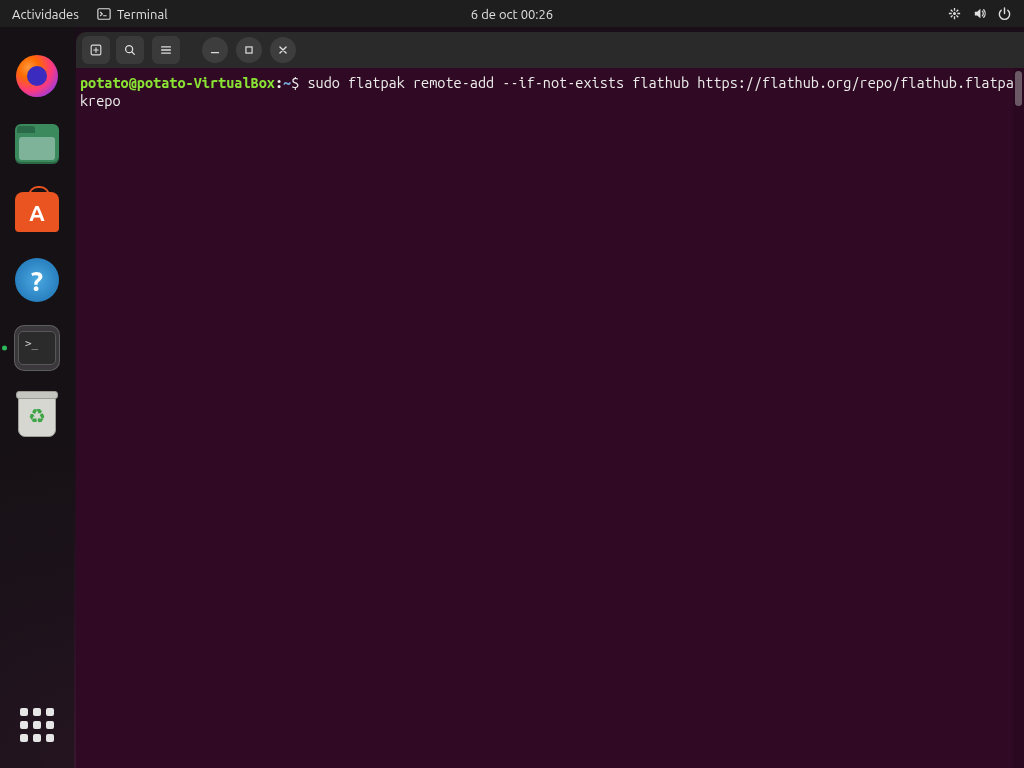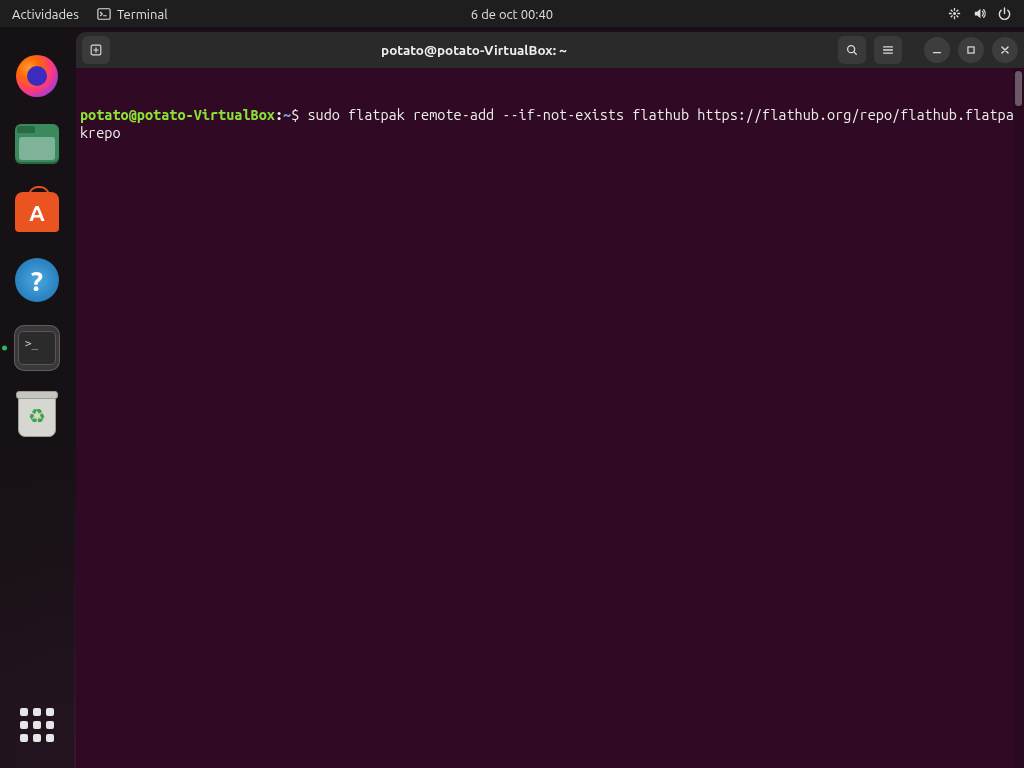--- a/index.html
+++ b/index.html
@@ -46,21 +46,21 @@
     
     .window { position:absolute; top:32px; left:76px; right:0; bottom:0; background:#300a24; border-radius:10px 0 0 0; overflow:hidden; display:flex; flex-direction:column; z-index:4; }
     .titlebar { height:36px; background:#2a2a2a; display:flex; align-items:center; padding:0 6px; gap:6px; }
     .titlebar .tb-left, .titlebar .tb-right { display:flex; align-items:center; gap:8px; }
     .titlebar .tb-title { flex:1; text-align:center; color:#efefef; font-size:13.5px; font-weight:600; }
     .tb-btn { width:28px; height:28px; border-radius:6px; background:#3a3a3a; display:flex; align-items:center; justify-content:center; cursor:pointer; }
     .tb-btn svg{ width:14px; height:14px; fill:#dcdcdc; stroke:#dcdcdc; }
     .tb-btn.round{ width:26px; height:26px; border-radius:50%; background:#3d3d3d; }
     .tb-btn.round.close{ }
     
-    .terminal-body { flex:1; padding:6px 4px 4px 4px; font-family: "Ubuntu Mono","DejaVu Sans Mono",monospace; font-size:14.5px; line-height:18px; color:#eeeeec; overflow-wrap:anywhere; position:relative;margin-top:32px; }
+    .terminal-body { flex:1; padding:6px 4px 4px 4px; font-family: "Ubuntu Mono","DejaVu Sans Mono",monospace; font-size:14.5px; line-height:18px; color:#eeeeec; overflow-wrap:anywhere; position:relative; }
     .terminal-line { white-space: pre-wrap; word-break: break-all; }
     .prompt-user { color:#8ae234; font-weight:bold; }
     .prompt-colon { color:#eeeeec; font-weight:bold; }
     .prompt-path { color:#729fcf; font-weight:bold; }
     .prompt-sym { color:#eeeeec; }
     .scrollbar { position:absolute; right:0; top:36px; bottom:0; width:11px; background:#2a0820; }
     .scrollbar-thumb{ position:absolute; left:2px; right:2px; top:3px; height:35px; background:#6b5a66; border-radius:4px; }
   </style>
 </head>
 <body>
@@ -71,21 +71,21 @@
   <div class="left">
     <span class="activities">Actividades</span>
     <span class="app-indicator">
       <svg viewBox="0 0 16 16">
           <rect x="1" y="2" width="14" height="12" rx="1.5" fill="none" stroke="#e0e0e0" stroke-width="1.3"></rect>
           <path d="M4 6l2 2-2 2M7.5 10h3" stroke="#e0e0e0" stroke-width="1.3" fill="none" stroke-linecap="round"></path>
         </svg>
       <span>Terminal</span>
     </span>
   </div>
-  <div class="center">6 de oct  00:40</div>
+  <div class="center">6 de oct  00:26</div>
   <div class="right">
     <svg viewBox="0 0 16 16">
         <path d="M8 2v3M8 11v3M2 8h3M11 8h3M4 4l2 2M10 10l2 2M4 12l2-2M10 6l2-2" stroke="#e0e0e0" stroke-width="1.4" fill="none"></path>
         <circle cx="8" cy="8" r="1.6" fill="#e0e0e0"></circle>
       </svg>
     <svg viewBox="0 0 16 16">
         <path d="M3 6v4h2.5L9 13V3L5.5 6H3z" fill="#e0e0e0"></path>
         <path d="M11 5.5a3.5 3.5 0 010 5M12.5 4a6 6 0 010 8" stroke="#e0e0e0" stroke-width="1.3" fill="none" stroke-linecap="round"></path>
       </svg>
     <svg viewBox="0 0 16 16">
@@ -135,21 +135,20 @@
 <div class="window">
   <div class="titlebar">
     <div class="tb-left">
       <div class="tb-btn">
         <svg viewBox="0 0 16 16">
             <rect x="2.5" y="2.5" width="11" height="11" rx="1.5" fill="none" stroke="#dcdcdc" stroke-width="1.3"></rect>
             <path d="M8 5.5v5M5.5 8h5" stroke="#dcdcdc" stroke-width="1.3" stroke-linecap="round"></path>
           </svg>
       </div>
     </div>
-    <div class="tb-title">potato@potato-VirtualBox: ~</div>
     <div class="tb-right">
       <div class="tb-btn">
         <svg viewBox="0 0 16 16">
             <circle cx="7" cy="7" r="4" fill="none" stroke="#dcdcdc" stroke-width="1.5"></circle>
             <path d="M10.2 10.2L13 13" stroke="#dcdcdc" stroke-width="1.5" stroke-linecap="round"></path>
           </svg>
       </div>
       <div class="tb-btn">
         <svg viewBox="0 0 16 16">
             <path d="M3 4.5h10M3 8h10M3 11.5h10" stroke="#dcdcdc" stroke-width="1.5" stroke-linecap="round"></path>

